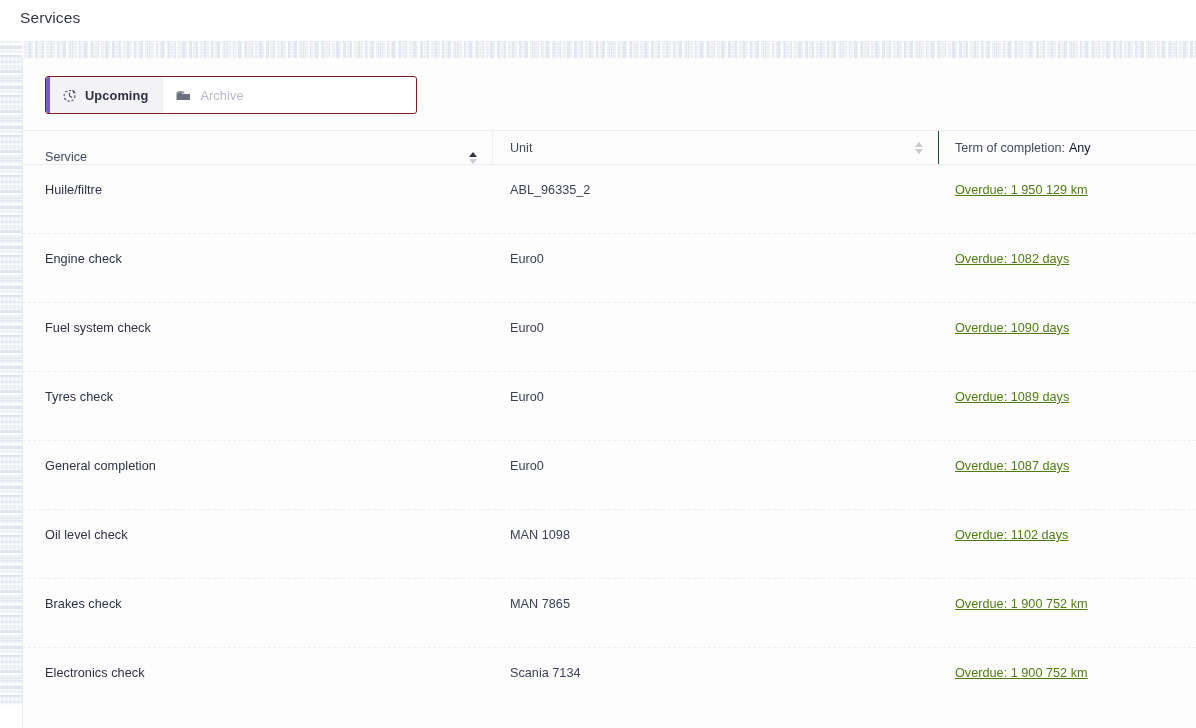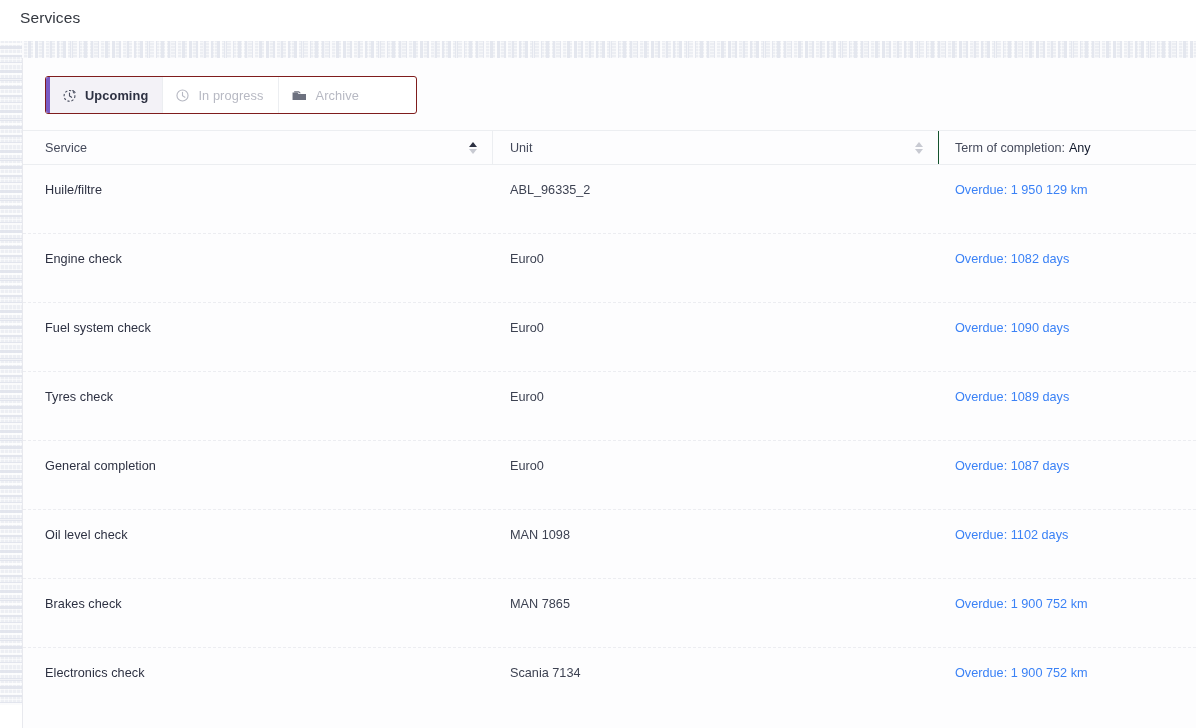--- a/index.html
+++ b/index.html
@@ -136,21 +136,21 @@
   }
   .th {
     display: flex;
     align-items: center;
     height: 100%;
     box-sizing: border-box;
     font-size: 12.6px;
     color: #454a5b;
     cursor: pointer;
   }
-  .th.col-service { width: 470px; padding-left: 22px; border-right: 1px solid #eceef1; }
+  .th.col-service { width: 470px; padding-left: 22px; border-right: 1px solid #eceef1; align-items: flex-end; }
   .th.col-unit    { width: 446px; padding-left: 17px; border-right: 1px solid #14532d; }
   .th.col-term    { flex: 1;      padding-left: 16px; cursor: default; }
   .th-label { flex: 1; }
   .th-term-any { color: #0f172a; margin-left: 4px; }
 
   .sorter {
     display: flex;
     flex-direction: column;
     align-items: center;
     justify-content: center;
@@ -191,21 +191,22 @@
     letter-spacing: .05px;
   }
   .cell.col-unit {
     width: 446px;
     padding-left: 17px;
     color: #3d4252;
   }
   .cell.col-term {
     flex: 1;
     padding-left: 16px;
-    color: #3b82f6;
+    color: #4d7c0f;
+    text-decoration: underline;
   }
 </style>
 </head>
 <body>
 
 <div class="page-title-bar">
   <div class="page-title">Services</div>
 </div>
 
 <div class="texture-band"></div>
@@ -219,29 +220,20 @@
       <span class="tab-icon">
         <svg width="15" height="15" viewBox="0 0 20 20">
           <circle cx="10" cy="10.5" r="7.2" fill="none" stroke="#4a4f60" stroke-width="1.5" stroke-dasharray="3 2.4"></circle>
           <path d="M10 6.6 V10.6 L12.8 12.4" fill="none" stroke="#4a4f60" stroke-width="1.5" stroke-linecap="round"></path>
           <path d="M14.4 3.3 L17.4 5.9" fill="none" stroke="#4a4f60" stroke-width="1.5" stroke-linecap="round"></path>
         </svg>
       </span>
       <span class="tab-label">Upcoming</span>
     </div>
 
-    <div class="tab">
-      <span class="tab-icon">
-        <svg width="15" height="15" viewBox="0 0 20 20">
-          <circle cx="10" cy="10" r="7.4" fill="none" stroke="#b7b9c3" stroke-width="1.5"></circle>
-          <path d="M10 5.6 V10.2 L13.2 12.2" fill="none" stroke="#b7b9c3" stroke-width="1.5" stroke-linecap="round"></path>
-        </svg>
-      </span>
-      <span class="tab-label">In progress</span>
-    </div>
 
     <div class="tab">
       <span class="tab-icon">
         <svg width="17" height="15" viewBox="0 0 22 18">
           <path d="M2 14.8 V5.2 H8.2 L10 7 H19.4 V14.8 Z" fill="#6d717f"></path>
           <path d="M4.6 4.3 H10.2 L11.6 5.6" fill="none" stroke="#6d717f" stroke-width="1.4" stroke-linecap="round" stroke-linejoin="round"></path>
         </svg>
       </span>
       <span class="tab-label">Archive</span>
     </div>

